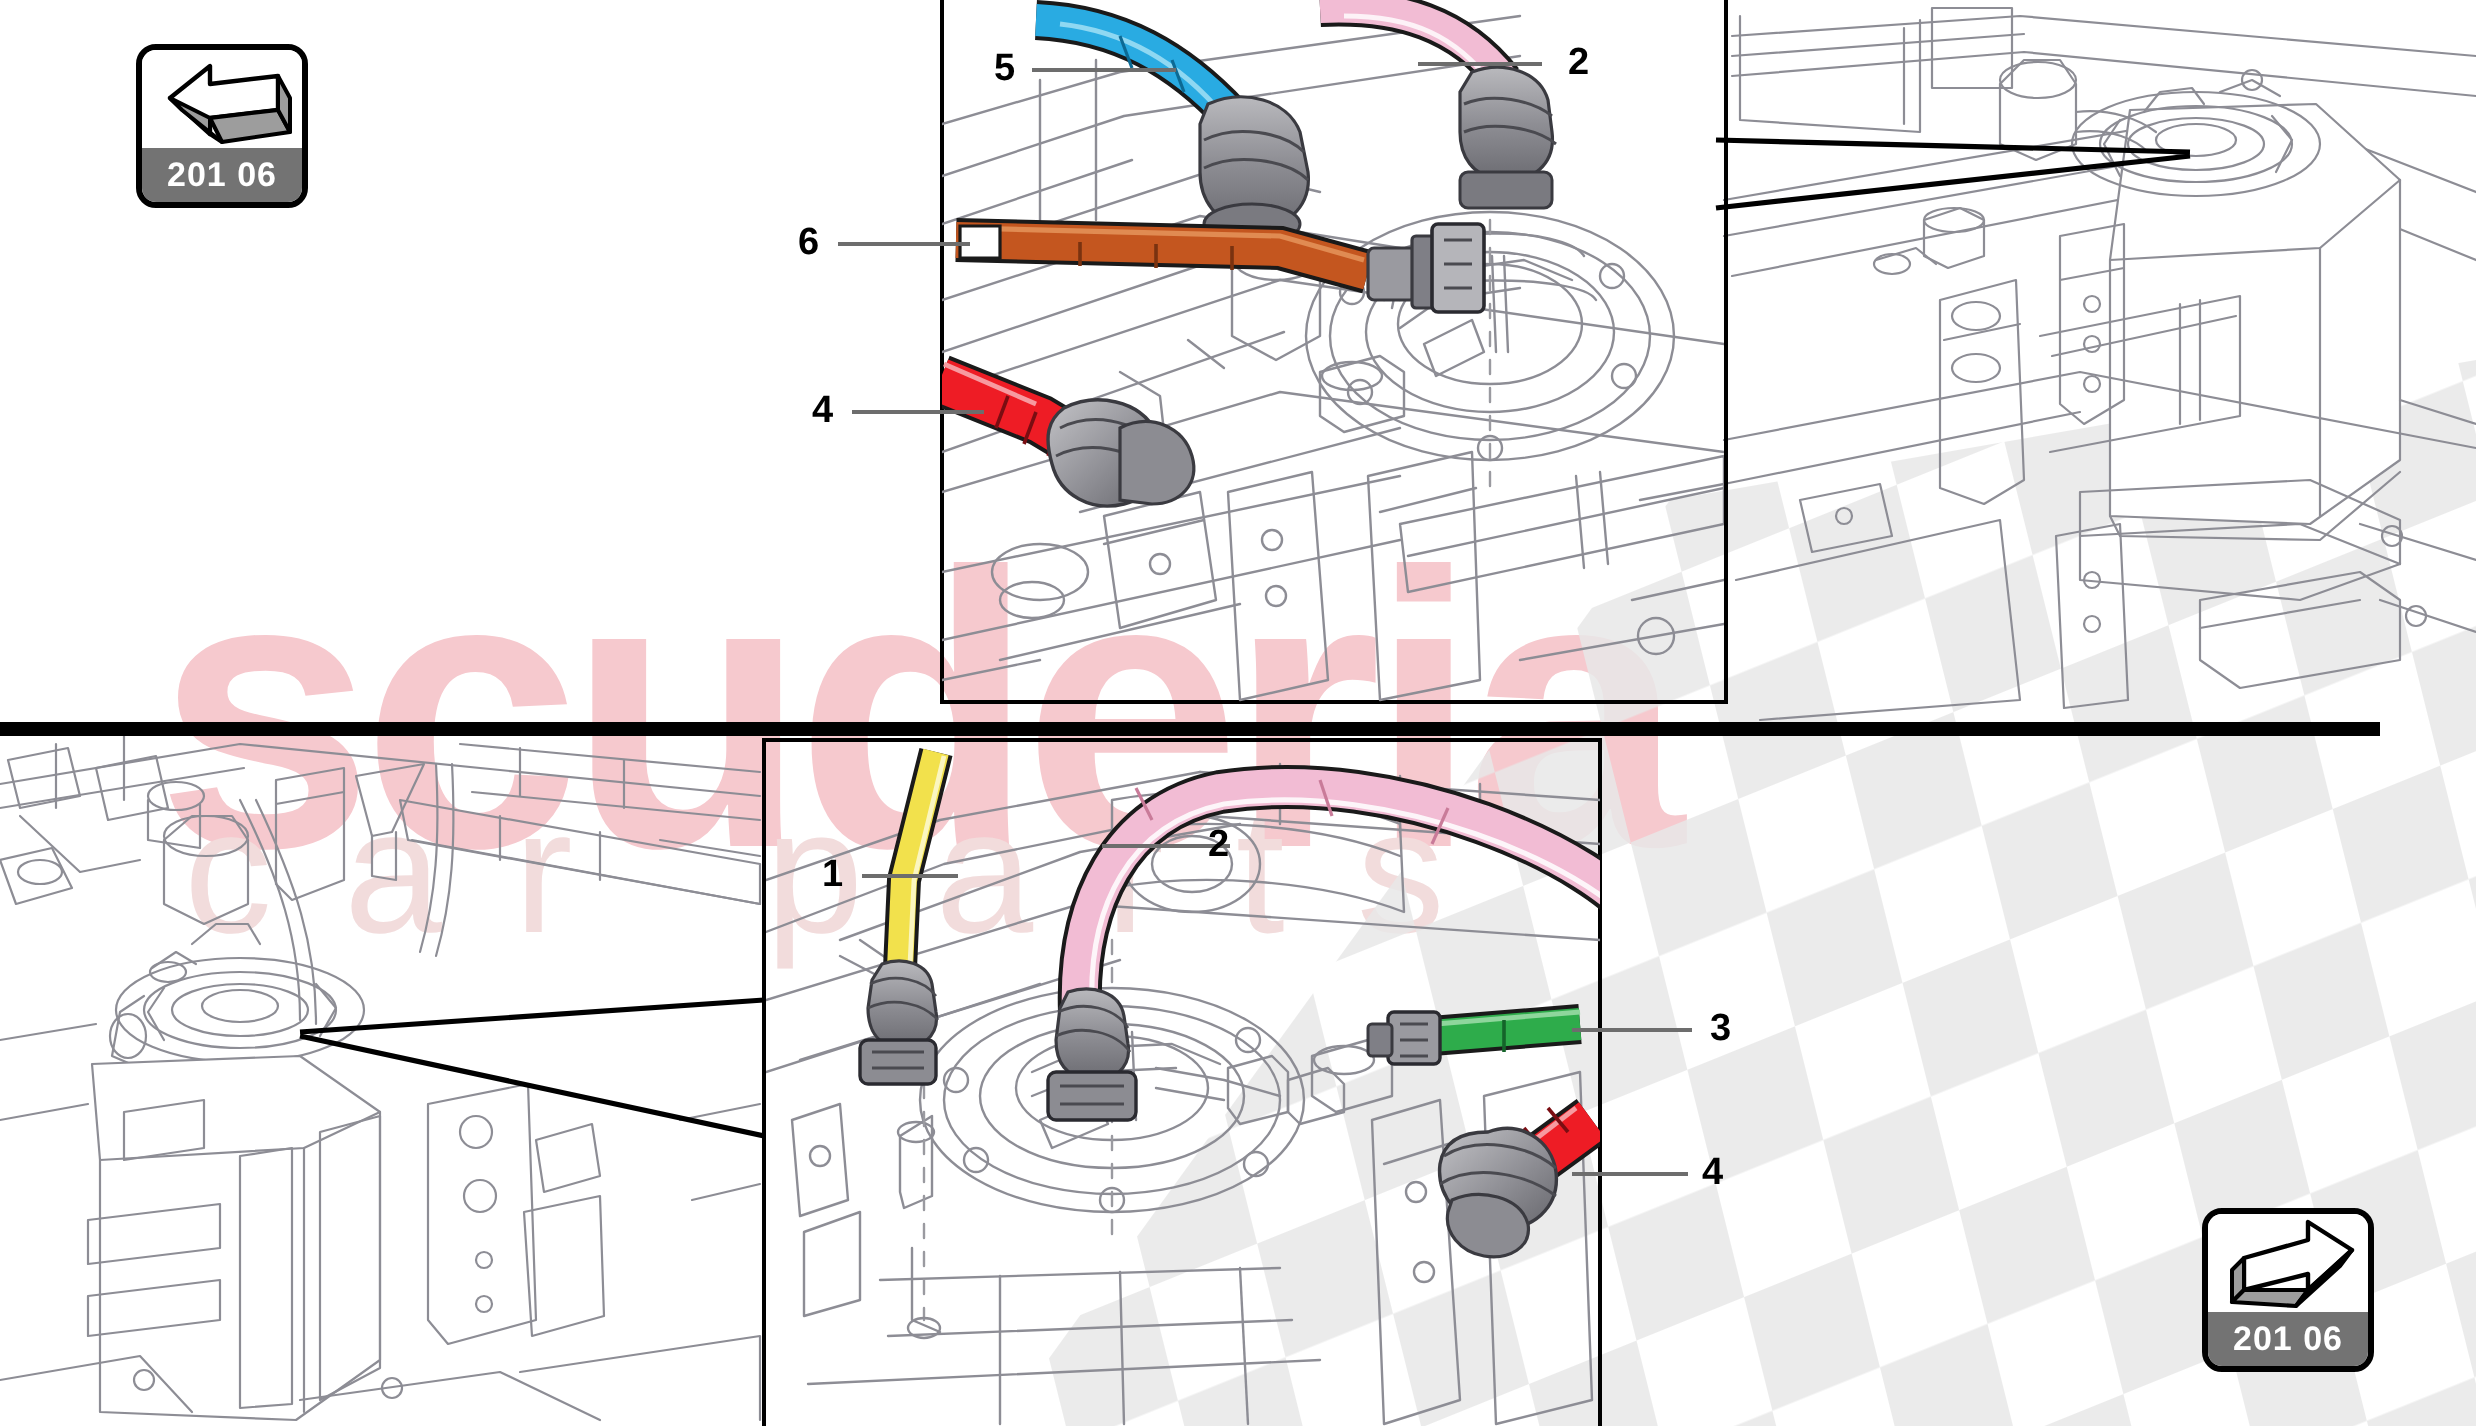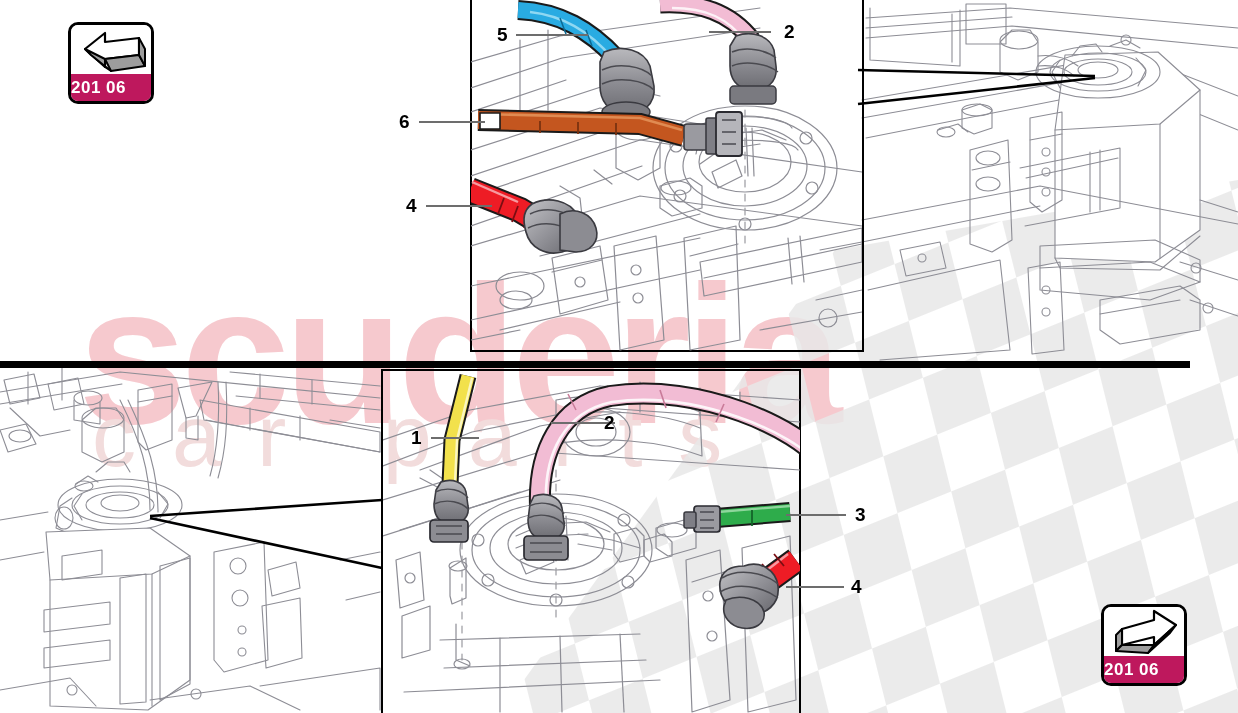--- a/index.html
+++ b/index.html
@@ -66,25 +66,25 @@
     position: relative;
     height: 52px;
     background: #ffffff;
   }
   .badge-label {
     position: absolute;
     left: 0;
     right: 0;
     bottom: 0;
     height: 27px;
-    background: #be185d;
+    background: #737373;
     color: #ffffff;
     font-size: 17px;
     font-weight: bold;
-    text-align: left;
+    text-align: center;
     line-height: 27px;
     letter-spacing: 0.5px;
   }
   #badge-top { left: 68px; top: 22px; }
   #badge-bottom { left: 1101px; top: 604px; }
 
   
   .panel-frame {
     position: absolute;
     border: 2px solid #000000;

